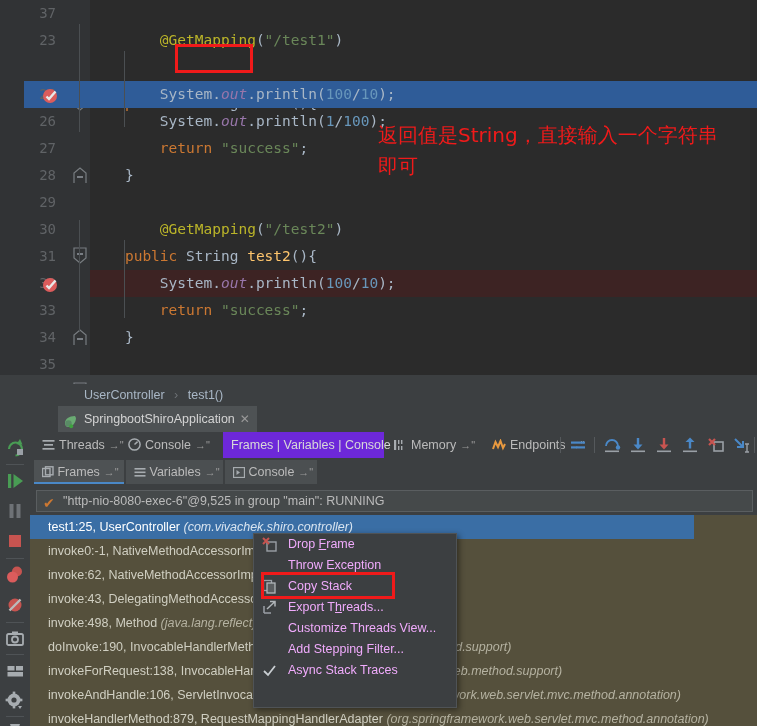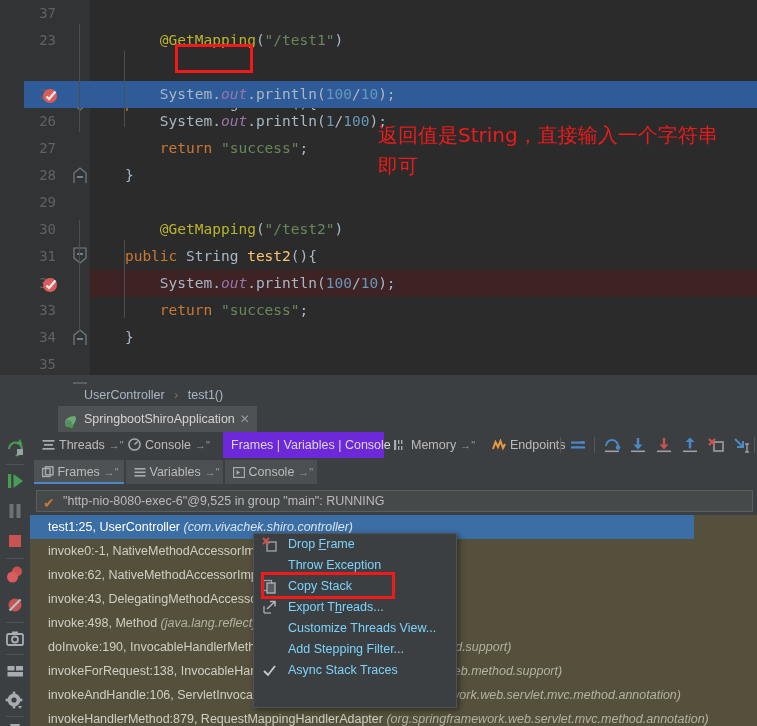--- a/index.html
+++ b/index.html
@@ -177,21 +177,21 @@
   .frame-row.selected .pkg { color:#d8e4f0; font-style:italic; }
 
   
   #ctxmenu {
     position:absolute; left:253px; top:533px; width:204px; height:175px;
     background:#3c3f41; border:1px solid #4f5356;
     box-shadow:2px 2px 6px rgba(0,0,0,0.45);
   }
   .mi {
     position:relative; height:21px; line-height:21px;
-    color:#7dd3fc; font-size:12.5px; padding-left:34px;
+    color:#f0abfc; font-size:12.5px; padding-left:34px;
     white-space:nowrap;
   }
   .mi .mico { position:absolute; left:8px; top:3px; width:15px; height:15px; }
   .mi .ul { text-decoration:underline; }
 </style>
 </head>
 <body>
 
 <div id="app">
 

